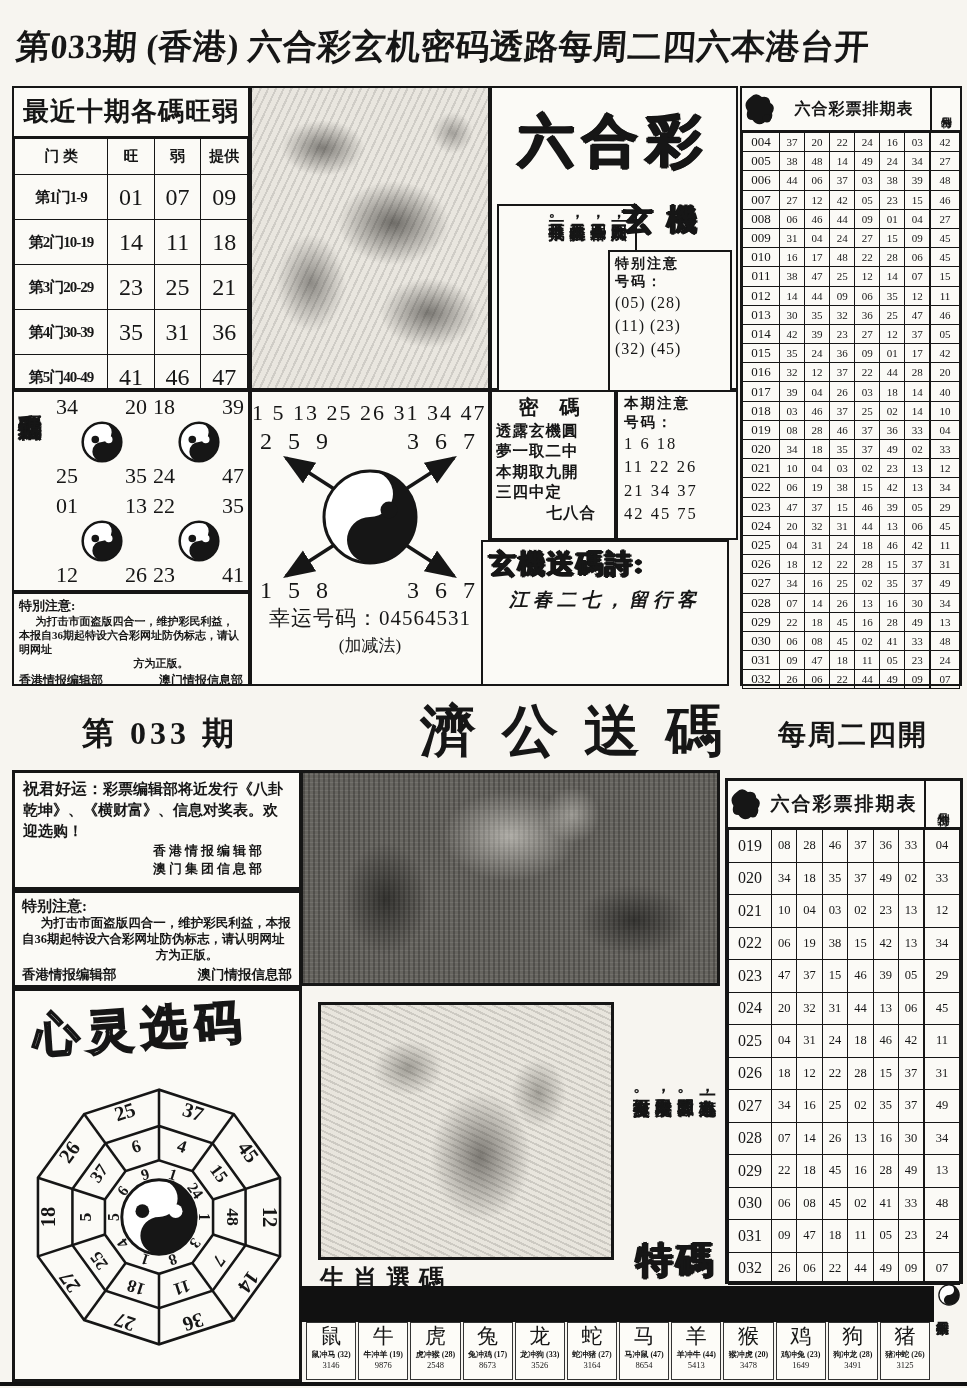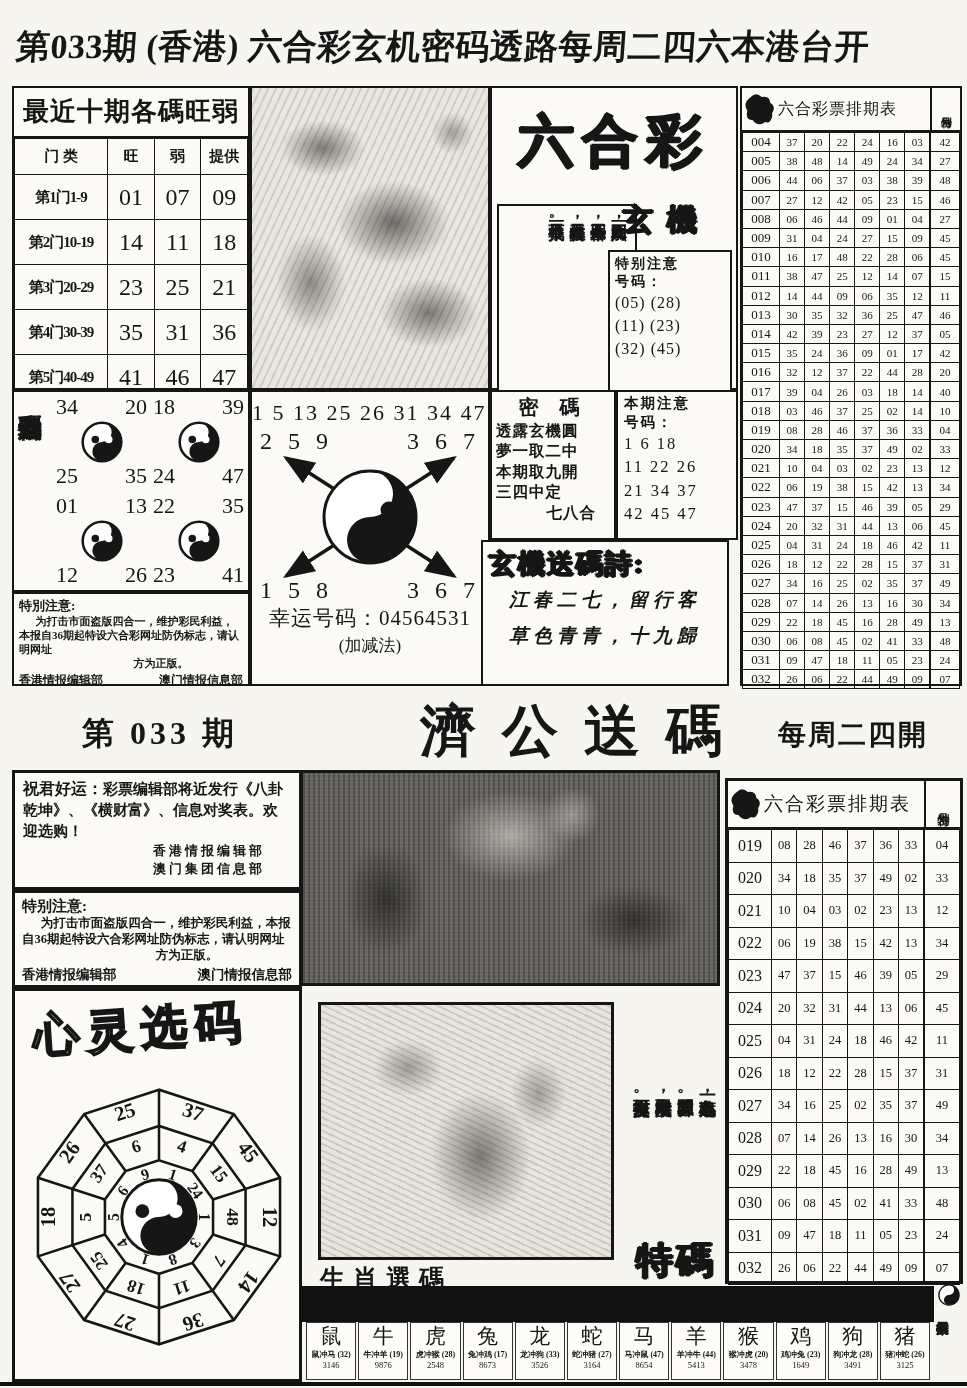--- a/index.html
+++ b/index.html
@@ -82,21 +82,21 @@
   .sp-line{font-size:19px;font-weight:bold;font-style:italic;text-align:center;
            letter-spacing:5px;line-height:1.9}
 
   
   #schedtop{left:740px;top:86px;width:222px;height:600px}
   #schedbot{left:725px;top:778px;width:238px;height:506px;border-width:3px}
   .sch-head{display:flex;align-items:center;border-bottom:2.5px solid #161616;background:#fbfaf6}
   #schedtop .sch-head{height:42px}
   #schedbot .sch-head{height:46px}
   .mascot{flex:0 0 34px;height:34px;padding-left:2px}
-  .sch-title{flex:1;text-align:left;font-weight:normal}
+  .sch-title{flex:1;text-align:center;font-weight:bold}
   #schedtop .sch-title{font-size:16px;letter-spacing:1px}
   #schedbot .sch-title{font-size:19px;letter-spacing:2px}
   .sch-special{border-left:2.5px solid #161616;height:100%;display:flex;align-items:center;
                justify-content:center;font-weight:bold;writing-mode:vertical-rl;text-orientation:upright}
   #schedtop .sch-special{width:28px;font-size:10.5px}
   #schedbot .sch-special{width:34px;font-size:12px}
   .sched{width:100%;border-collapse:collapse;table-layout:fixed}
   .sched td{border:1px solid #161616;text-align:center;padding:0;overflow:hidden}
   #schedtop td{height:18.2px;font-size:11px}
   #schedbot td{height:31.5px;font-size:12.5px}
@@ -339,29 +339,28 @@
         <div class="mm-line">七八合</div>
       </div>
   </div>
   <div class="box" id="notebox">
     <div class="nbx-t">本期注意</div>
     <div class="nbx-t">号码：</div>
     <div>
         <div class="nb-note">1 6  18</div>
         <div class="nb-note">11 22 26</div>
         <div class="nb-note">21 34 37</div>
-        <div class="nb-note">42 45 47</div>
+        <div class="nb-note">42 45 75</div>
       </div>
   </div>
 
   <div class="box" id="shimapoem">
     <div class="sp-title fat">玄機送碼詩:</div>
     <div>
         <div class="sp-line">江春二七，留行客</div>
-        <div class="sp-line">草色青青，十九歸</div>
       </div>
   </div>
 
   <div class="box" id="schedtop">
     <div class="sch-head">
       <svg class="mascot" viewBox="0 0 40 40">
         <path d="M8 6 q6 -7 13 0 q9 -2 10 7 q7 4 2 12 q2 9 -8 10 q-8 7 -15 -2 q-9 0 -6 -11 q-6 -9 4 -16z" fill="#161616"></path>
         <circle cx="27" cy="31" r="5" fill="#161616"></circle>
       </svg>
       <span class="sch-title">六合彩票排期表</span>

